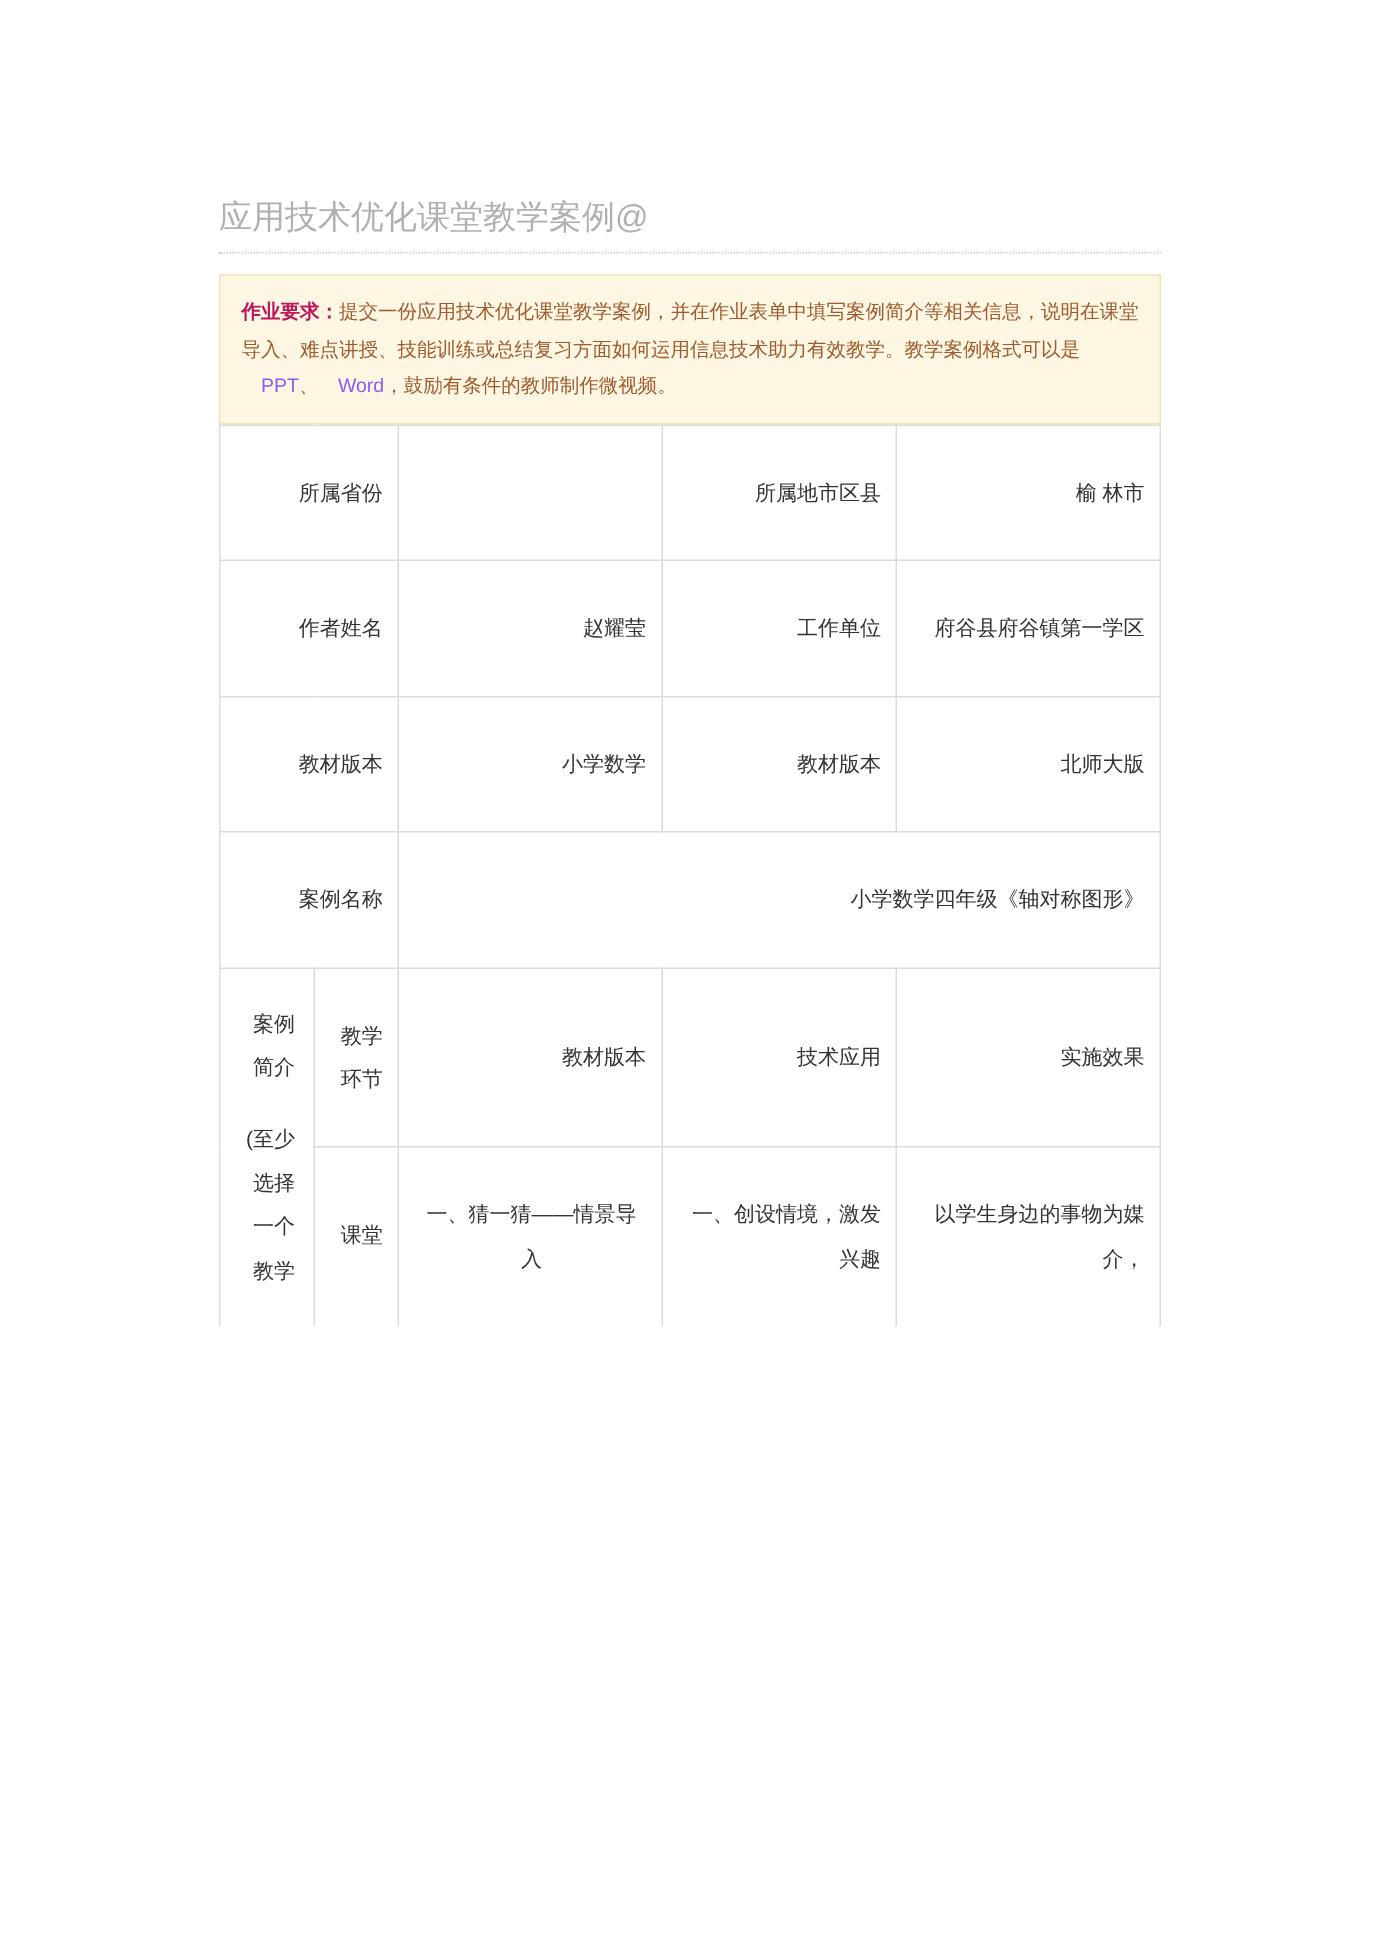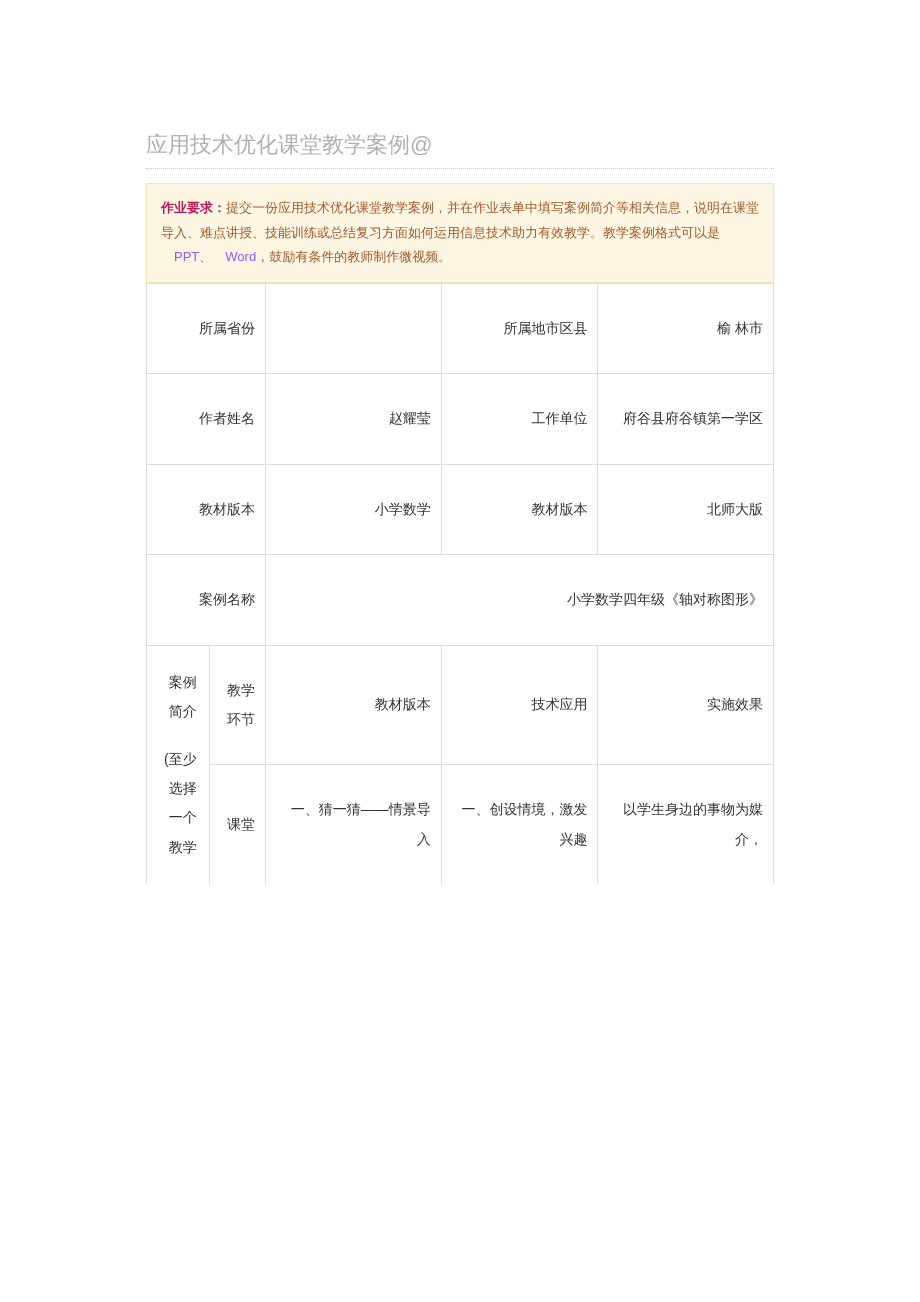--- a/index.html
+++ b/index.html
@@ -132,19 +132,19 @@
         <div>案例简介</div>
         <div class="small" style="margin-top:18px;">(至少选择一个教学</div>
       </td>
       <td>教学环节</td>
       <td>教材版本</td>
       <td>技术应用</td>
       <td>实施效果</td>
     </tr>
     <tr>
       <td class="last-row" style="border-bottom:none;font-family:Liberation Serif, serif;">课堂</td>
-      <td class="last-row" style="border-bottom:none; text-align:right; padding-left:12px;">一、猜一猜——情景导入</td>
+      <td class="last-row" style="border-bottom:none; text-align:center; padding-left:12px;">一、猜一猜——情景导入</td>
       <td class="last-row" style="border-bottom:none;">一、创设情境，激发兴趣</td>
       <td class="last-row" style="border-bottom:none;">以学生身边的事物为媒介，</td>
     </tr>
   </tbody>
     </table>
 </div>
 
 </body></html>

